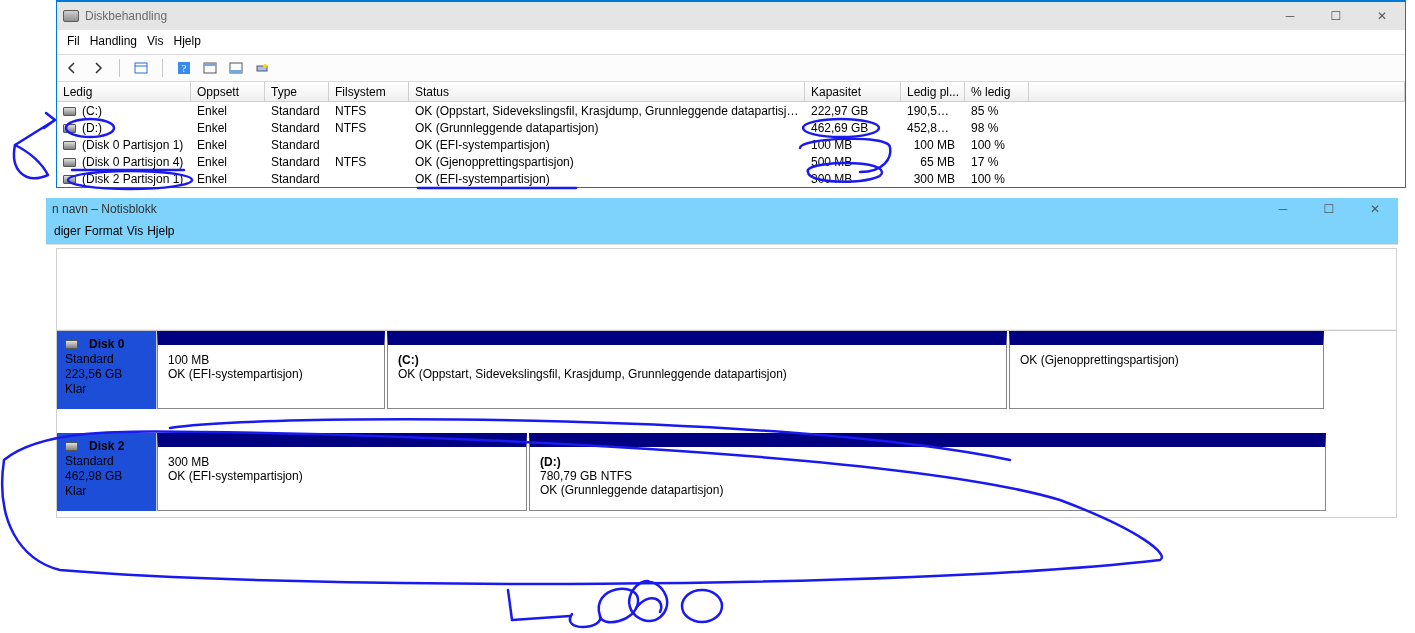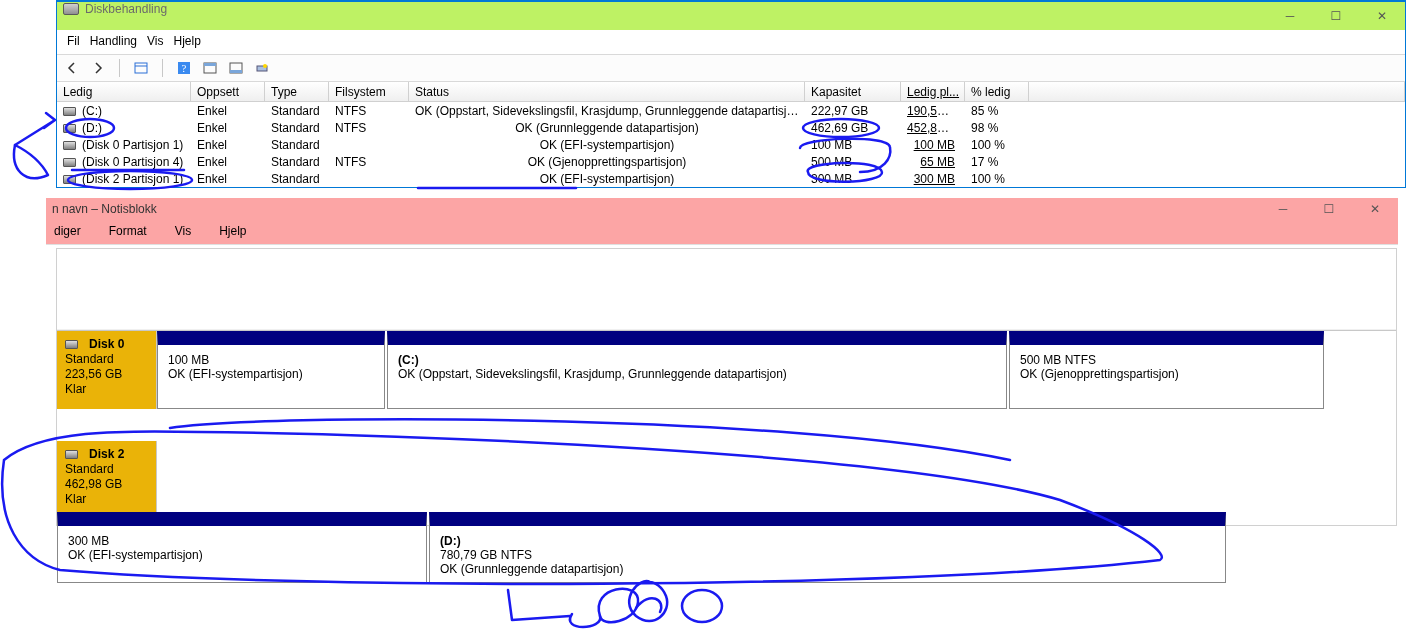--- a/index.html
+++ b/index.html
@@ -17,25 +17,25 @@
   .dm-window {
     position: absolute;
     left: 56px; top: 0;
     width: 1350px;
     background: #fff;
     border: 1px solid #0078d7;
     border-top: 2px solid #0078d7;
   }
   .dm-titlebar {
     display: flex;
-    align-items: flex-start;
+    align-items: center;
     justify-content: space-between;
     height: 28px;
     padding-left: 6px;
-    background: #bef264;
+    background: #e5e5e5;
     color: #6b6b6b;
   }
   .dm-titlebar-left { display: flex; align-items: center; gap: 6px; }
   .disk-icon {
     width: 16px; height: 12px;
     background: linear-gradient(#d0d0d0,#909090);
     border: 1px solid #5a5a5a;
     border-radius: 2px;
   }
   .win-btns { display: flex; }
@@ -90,41 +90,41 @@
     background: linear-gradient(#e0e0e0,#808080);
     border:1px solid #555;
     border-radius:1px;
     vertical-align:middle;
   }
   
   .c-vol  { width: 134px; }
   .c-opp  { width: 74px; }
   .c-type { width: 64px; }
   .c-fs   { width: 80px; }
-  .c-stat { width: 396px; text-align: center; }
+  .c-stat { width: 396px; }
   .c-kap  { width: 96px; text-align: left; }
-  .c-led  { width: 64px; text-align: right; text-decoration: underline; }
+  .c-led  { width: 64px; text-align: right; }
   .c-pct  { width: 64px; }
   .c-kap.cell, .c-led.cell { padding-right: 10px; }
 
   
   .np-window {
     position: absolute;
     left: 46px; top: 198px;
     width: 1352px;
-    background: #fca5a5;
+    background: #7dd3fc;
   }
   .np-titlebar {
     display: flex; justify-content: space-between; align-items: center;
     height: 22px;
     padding-left: 6px;
     color: #333;
   }
   .np-menubar {
-    display: flex; gap: 28px; padding: 4px 8px 6px;
+    display: flex; gap: 4px; padding: 4px 8px 6px;
     border-bottom: 1px solid #e0e0e0;
   }
   
   .disk-panel-wrap {
     position: absolute;
     left: 56px; top: 248px; width: 1341px;
     border: 1px solid #d0d0d0;
     background: #fff;
   }
   .disk-empty-top {
@@ -133,41 +133,41 @@
     box-shadow: inset 0 -1px 0 #f0f0f0;
   }
   .disk-strip {
     display: flex; height: 84px;
     border-bottom: 6px solid #fff;
   }
   .disk-label {
     width: 100px;
     padding: 6px 8px;
     border-right: 1px solid #c8c8c8;
-    background: #eab308;
+    background: #1d4ed8;
     display: flex; flex-direction: column; gap: 1px;
     font-size: 12px;
   }
   .disk-label .dtitle { display:flex; align-items:center; gap:5px; }
   .disk-parts {
     flex: 1;
     display: flex;
     gap: 2px;
     padding: 0;
   }
   .part {
     display: flex; flex-direction: column;
     border: 1px solid #888;
     border-top: 14px solid #000080;
     padding: 8px 10px 6px;
     background: #fff;
     overflow: hidden;
   }
   .part .ptitle { font-weight: 700; }
-  .disk-strip + .disk-strip { margin-top: 26px; flex-direction: column; }
+  .disk-strip + .disk-strip { margin-top: 18px; }
 
   
   .annot {
     position: absolute;
     left: 0; top: 0; width: 1415px; height: 633px;
     pointer-events: none;
   }
   .annot svg { width:100%; height:100%; }
   .annot path, .annot ellipse {
     fill: none;
@@ -342,21 +342,20 @@
         <div class="disk-parts">
           <div class="part" style="width: 228px;">
             <div>100 MB</div>
             <div>OK (EFI-systempartisjon)</div>
           </div>
           <div class="part" style="width: 620px;">
             <div class="ptitle">(C:)</div>
             <div>OK (Oppstart, Sidevekslingsfil, Krasjdump, Grunnleggende datapartisjon)</div>
           </div>
           <div class="part" style="width: 315px;">
-            <div>500 MB NTFS</div>
             <div>OK (Gjenopprettingspartisjon)</div>
           </div>
         </div>
       </div>
       <div class="disk-strip">
         <div class="disk-label">
           <div class="dtitle">
             <span class="mini-disk-icon"></span>
             <b>Disk 2</b>
           </div>

